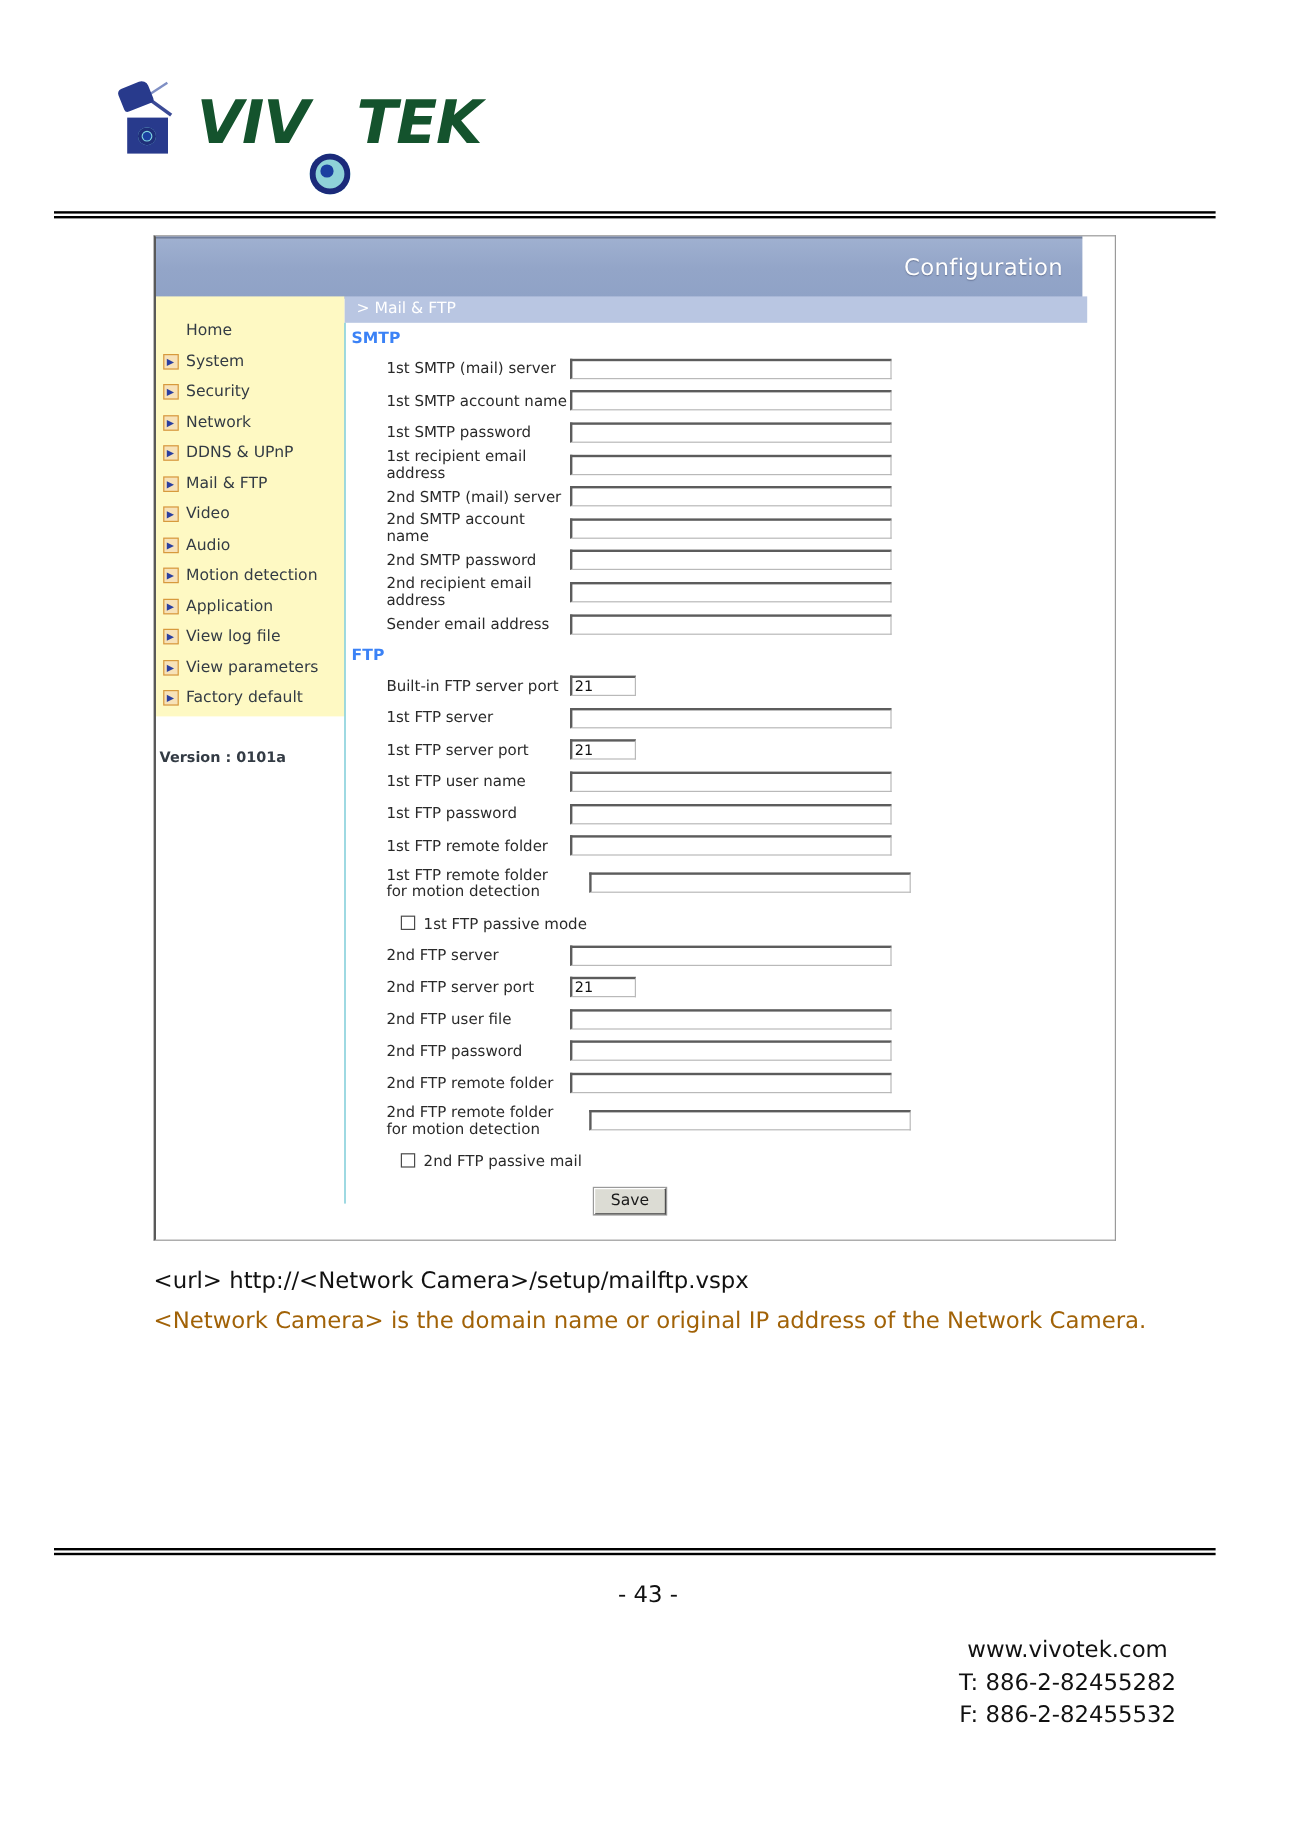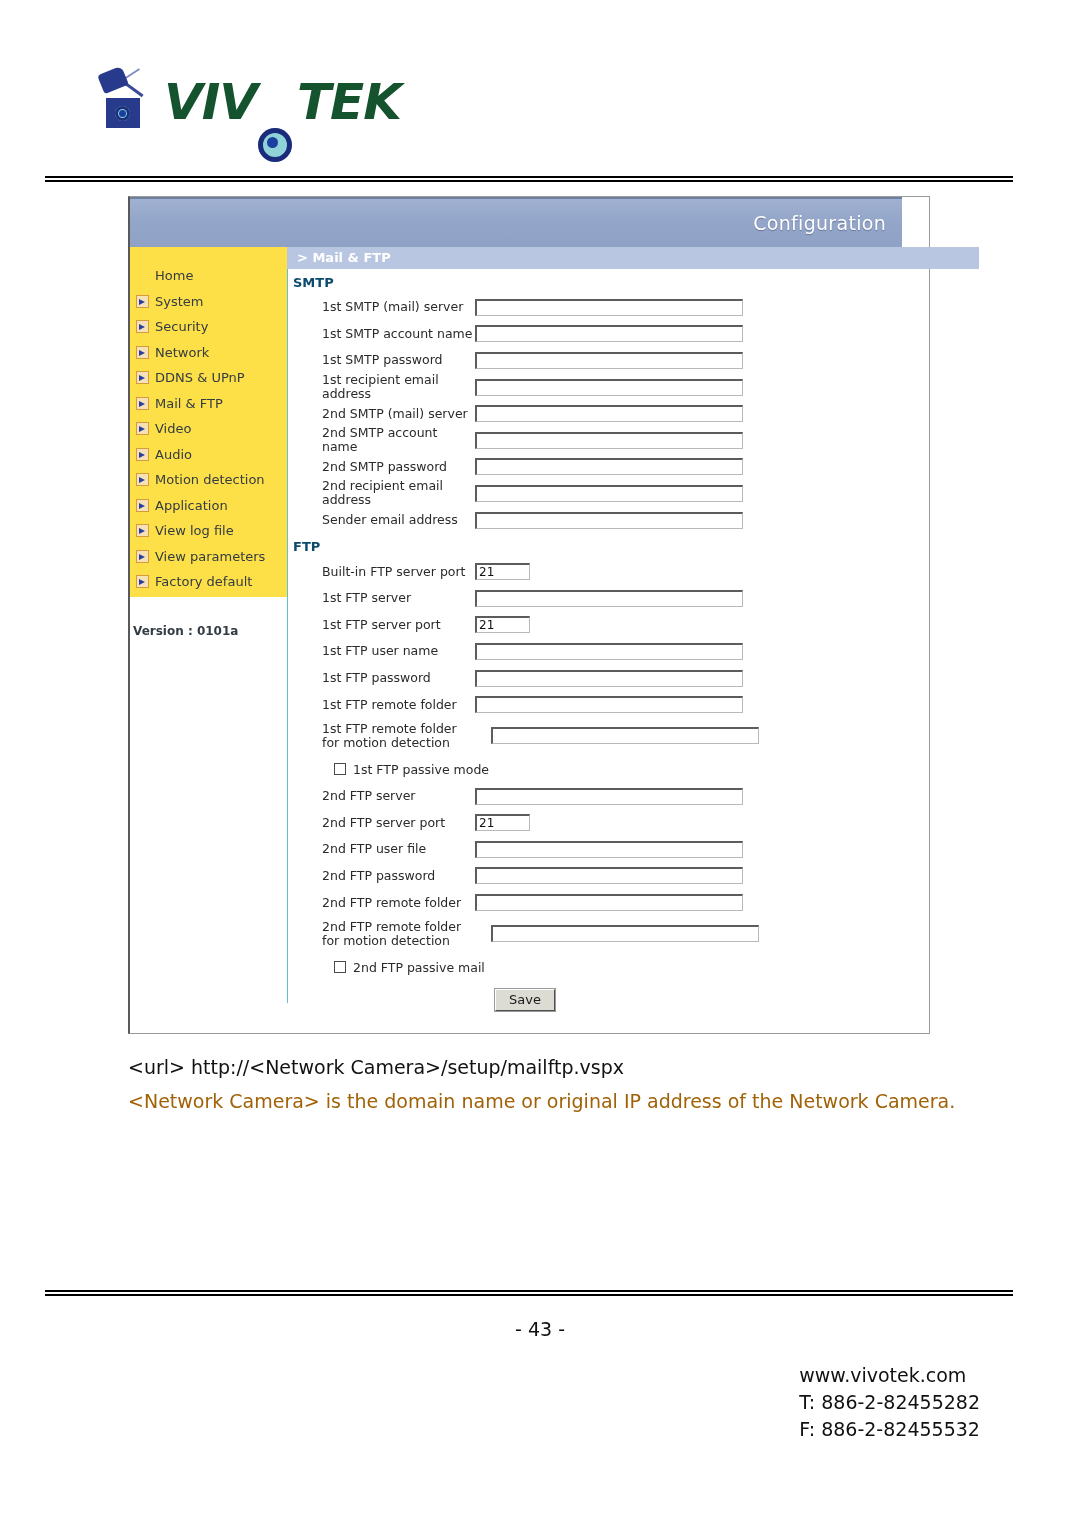--- a/index.html
+++ b/index.html
@@ -150,38 +150,37 @@
     right: 16px;
     top: 13px;
     color: #ffffff;
     font-size: 19px;
     letter-spacing: 0.3px;
     text-shadow: 0 1px 1px rgba(60,70,100,.5);
   }
   .ui-breadbar {
     position: absolute;
     left: 157px; top: 50px;
-    width: 692px;
+    width: 619px;
     height: 22px;
     background: #b9c6e2;
-    font-weight: bold;
   }
   .ui-breadbar .crumb {
     position: absolute;
     left: 10px; top: 3px;
     color: #ffffff;
     font-size: 13px;
   }
 
   .ui-sidebar {
     position: absolute;
     left: 0; top: 50px;
     width: 157px;
     height: 350px;
-    background: #fde047;
+    background: #fef9c3;
   }
   .nav-list {
     position: absolute;
     left: 0; top: 16px;
     width: 157px;
   }
   .nav-item {
     position: relative;
     height: 25.5px;
     display: flex;
@@ -234,21 +233,21 @@
   
   .ui-form {
     position: absolute;
     left: 160px;
     top: 72px;
     width: 640px;
   }
   .sec-head {
     font-size: 13px;
     font-weight: 700;
-    color: #0c4a6e;
+    color: #3b82f6;
     margin: 6px 0 4px 3px;
   }
   .frow {
     display: flex;
     align-items: center;
     height: 26.6px;
   }
   .frow .flabel {
     width: 185px;
     padding-left: 32px;
@@ -353,21 +352,21 @@
     left: 0; top: 1318px;
     width: 1080px;
     text-align: center;
     font-size: 19px;
     color: #111;
   }
   .footer-contact {
     position: absolute;
     right: 100px;
     top: 1362px;
-    text-align: left;
+    text-align: center;
     font-size: 19px;
     color: #111;
     line-height: 27px;
   }
 </style>
 </head>
 <body>
 
 <div class="page-header">
   <div class="logo">

